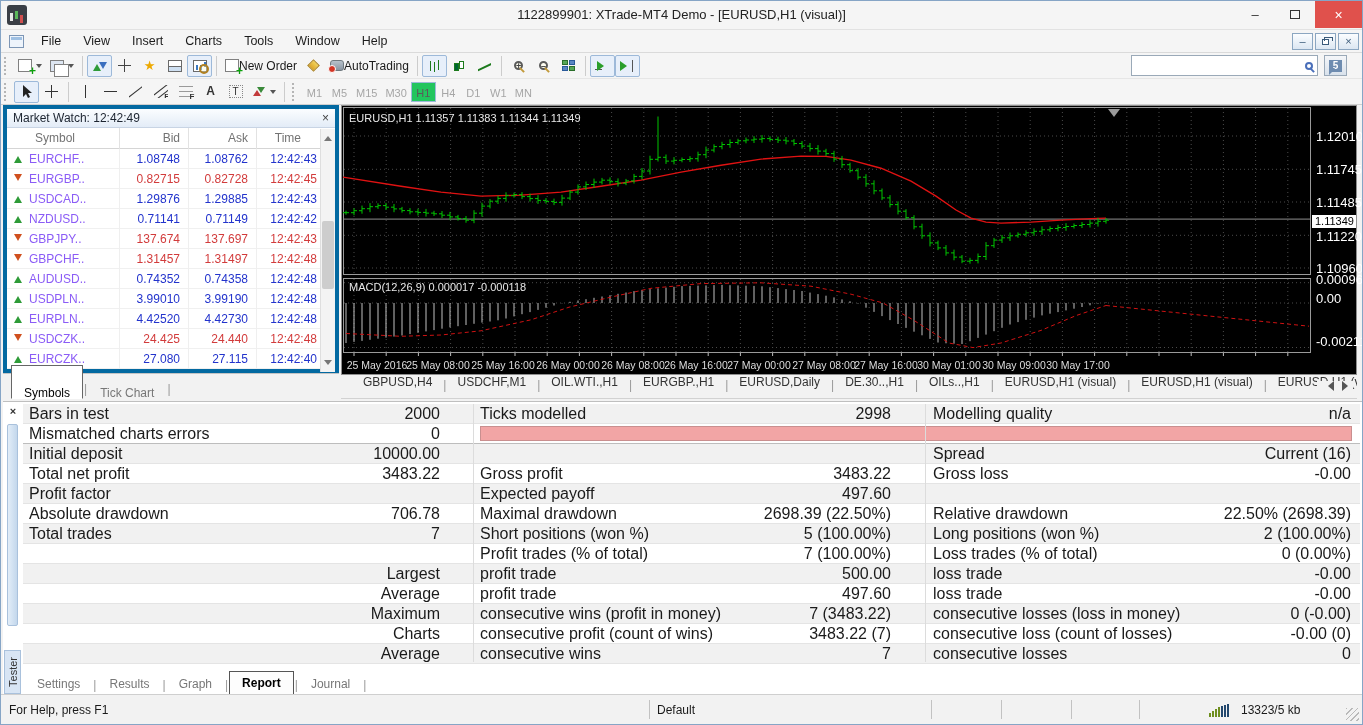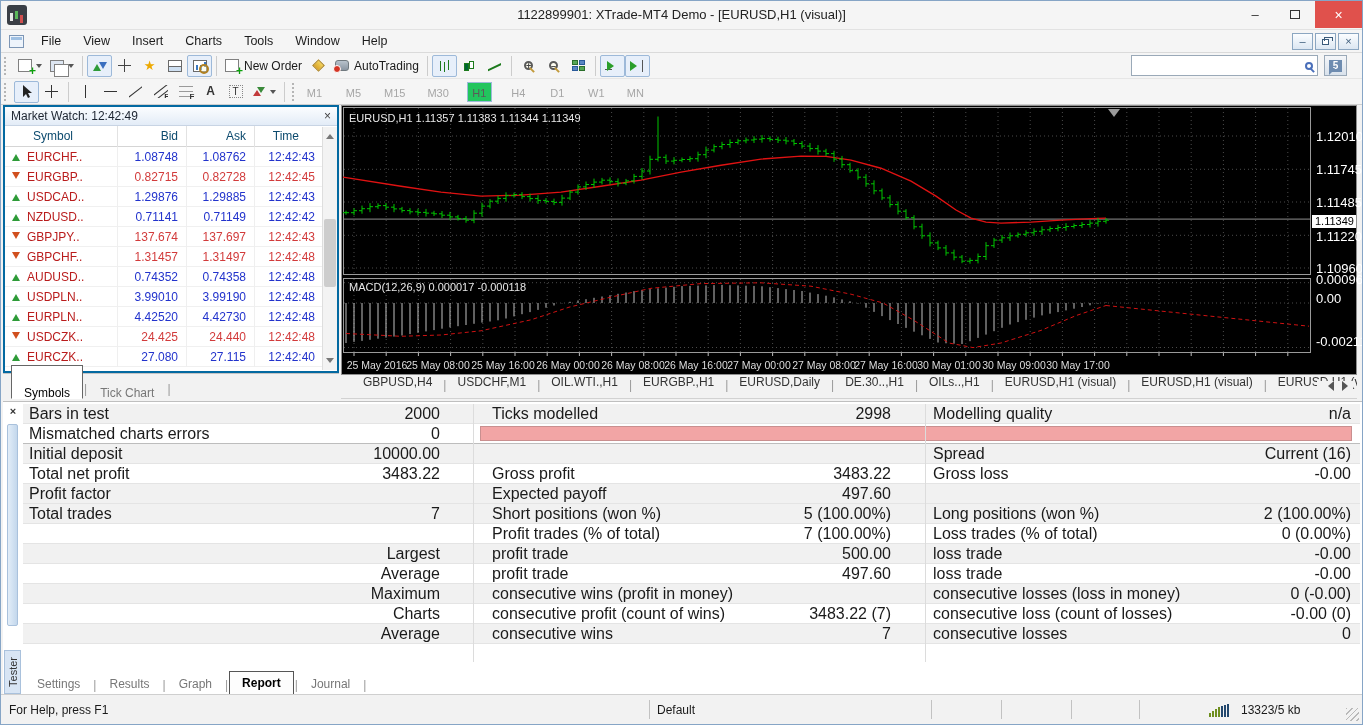--- a/index.html
+++ b/index.html
@@ -25,21 +25,21 @@
   .mdi-restore-glyph{width:7px;height:6px;border:1px solid #3a5a7a;background:#fff;position:relative}
   .mdi-restore-glyph::before{content:"";position:absolute;left:1px;top:-3px;width:7px;height:3px;border:1px solid #3a5a7a;border-bottom:0}
   
   .toolbar{position:absolute;left:0;right:0;background:#f5f5f5;display:flex;align-items:center}
   #tb1{top:52px;height:26px;border-bottom:1px solid #e6e6e6}
   #tb2{top:78px;height:26px;border-bottom:1px solid #cfcfcf}
   .grip{width:6px;height:18px;border-left:2px dotted #b5b5b5;margin:0 4px 0 3px}
   .tsep{width:1px;height:20px;background:#cccccc;margin:0 4px}
   .tbtn{display:flex;align-items:center;justify-content:center;min-width:25px;height:22px;padding:0 3px;border:1px solid transparent;border-radius:2px;background:transparent;font-family:inherit;font-size:12px;color:#1a1a1a}
   .tbtn.pressed{background:#e7effa;border-color:#9db9d9}
-  .tbtn .tlabel{margin-left:5px}
+  .tbtn .tlabel{}
   .dd{width:0;height:0;border:3px solid transparent;border-top:4px solid #555;margin-left:4px;margin-top:4px}
   .icon{display:inline-block;position:relative}
   .doc-plus{width:14px;height:13px;background:#fff;border:1px solid #808080}
   .doc-plus::after{content:"+";position:absolute;right:-5px;bottom:-5px;color:#0ca00c;font:bold 12px/10px "Liberation Sans",sans-serif;text-shadow:0 0 1px #fff}
   .win2{width:14px;height:12px;border:1px solid #808080;background:#dde6f2}
   .win2::before{content:"";position:absolute;left:3px;top:3px;width:13px;height:11px;border:1px solid #808080;background:#fff}
   .updown{width:14px;height:13px}
   .updown::before{content:"";position:absolute;left:0;top:1px;border:4px solid transparent;border-bottom:7px solid #2e9b38}
   .updown::after{content:"";position:absolute;right:0;top:3px;border:4px solid transparent;border-top:7px solid #3a6fc0}
   .cross4{width:13px;height:13px}
@@ -97,33 +97,33 @@
   .tf{min-width:25px;height:20px;line-height:20px;text-align:center;color:#a6a6a6;font-size:11px;padding:0 3px;border:1px solid transparent}
   .tf.active{border-color:#9db9d9;background:#22c55e;color:#5a5a5a}
   .searchbox{position:absolute;right:44px;top:2px;width:187px;height:21px;background:#fff;border:1px solid #9aa9b8;display:flex;align-items:center;padding:0 4px}
   .search-input{flex:1;border:0;outline:0;font:12px "Liberation Sans",sans-serif;background:transparent;min-width:0}
   .mag-blue{width:8px;height:8px;border:2px solid #4a6fba;border-radius:50%;position:relative;flex:0 0 auto}
   .mag-blue::after{content:"";position:absolute;right:-4px;bottom:-3px;width:6px;height:2px;background:#4a6fba;transform:rotate(45deg)}
   .badge{position:absolute;right:15px;top:2px;width:23px;height:21px;background:linear-gradient(#f4f6f9,#d9e2ec);border:1px solid #9aa9b8;display:flex;align-items:center;justify-content:center}
   .badge .bsq{width:13px;height:12px;background:#6e8cb0;color:#fff;font:bold 10px/12px "Liberation Sans",sans-serif;text-align:center;position:relative}
   .badge .bsq::after{content:"";position:absolute;left:0;bottom:-3px;border:3px solid transparent;border-top:4px solid #6e8cb0;border-left:3px solid #6e8cb0}
   
-  .mw{position:absolute;left:2px;top:104px;width:336px;height:268px;background:#fff;border:2px solid #0369a1}
+  .mw{position:absolute;left:2px;top:104px;width:336px;height:268px;background:#fff;border:4px solid #0369a1}
   .mw-title{height:19px;background:linear-gradient(#fbfdff,#e3ecf7);border-bottom:1px solid #c8d4e4;display:flex;align-items:center;padding:0 6px;color:#1c2430}
   .mw-close{margin-left:auto;color:#444;font-size:12px;line-height:12px}
-  .mw-head{display:flex;height:21px;align-items:center;border-bottom:1px solid #d5d5d5;color:#0c4a6e}
+  .mw-head{display:flex;height:21px;align-items:center;border-bottom:1px solid #d5d5d5;color:#737373}
   .mwh{height:21px;line-height:21px}
   .mwh.sym{width:112px;padding-left:28px}
   .mwh.num{width:69px;text-align:right;padding-right:8px;border-left:1px solid #e2e2e2}
   .mwh.num2{width:68px;text-align:right;padding-right:8px;border-left:1px solid #e2e2e2}
   .mw-row{display:flex;height:20px;align-items:center;border-bottom:1px solid #f0f0f0}
   .mw-ic{width:22px;display:flex;justify-content:center}
   .tri-up{width:0;height:0;border:4px solid transparent;border-bottom:7px solid #2e9b38;margin-bottom:2px}
   .tri-down{width:0;height:0;border:4px solid transparent;border-top:7px solid #d04f1e;margin-top:2px}
-  .mw-sym{width:90px;color:#b91c1c}
+  .mw-sym{width:90px;color:#8b5cf6}
   .mw-num{width:69px;text-align:right;padding-right:8px;border-left:1px solid #efefef;height:20px;line-height:20px}
   .mw-num2{width:68px;text-align:right;padding-right:8px;border-left:1px solid #efefef;height:20px;line-height:20px}
   .mw-time{width:69px;text-align:right;padding-right:8px;border-left:1px solid #efefef;height:20px;line-height:20px}
   .b{color:#2233cc}.r{color:#d23b3b}
   .mw-scroll{position:absolute;right:0;top:20px;width:15px;height:243px;background:#f3f3f3;border-left:1px solid #dedede}
   .sc-up,.sc-dn{position:absolute;left:0;width:14px;height:15px;display:flex;align-items:center;justify-content:center}
   .sc-up{top:0}.sc-dn{bottom:0}
   .sc-up::after{content:"";border:4px solid transparent;border-bottom:5px solid #777}
   .sc-dn::after{content:"";border:4px solid transparent;border-top:5px solid #777}
   .sc-thumb{position:absolute;left:1px;top:92px;width:12px;height:68px;background:#cdcdcd;border-radius:2px}
@@ -149,21 +149,21 @@
   .t-strip{position:absolute;left:4px;top:22px;width:11px;height:202px;background:linear-gradient(to right,#e2edf8,#c3d7ec);border:1px solid #a9c1dc;border-radius:2px}
   .t-label{position:absolute;left:1px;top:248px;width:17px;height:44px;background:#d8e5f4;border:1px solid #a9c1dc;display:flex;align-items:center;justify-content:center}
   .t-label span{writing-mode:vertical-rl;transform:rotate(180deg);font-size:11px;color:#333}
   #report-rows{position:absolute;left:20px;top:2px;width:1337px}
   .rp-row{position:relative;height:20px;line-height:20px;border-bottom:1px solid #e4e4e4;font-size:16px}
   .rp-row.shade{background:#f1f1f1}
   .rp-row.gsep{border-bottom-color:#bdbdbd}
   .rc{position:absolute;top:0;white-space:nowrap}
   .ca{left:6px}
   .cb{left:180px;width:237px;text-align:right}
-  .cc{left:469px}
+  .cc{left:457px}
   .cd{left:600px;width:268px;text-align:right}
   .ce{left:910px}
   .cf{left:1090px;width:238px;text-align:right}
   .pink-bar{position:absolute;left:457px;top:2px;width:872px;height:15px;background:#f2a5a5;border:1px solid #c98f8f}
   .vdiv{position:absolute;top:2px;height:258px;width:1px;background:#dcdcdc}
   .tester-tabs{position:absolute;left:22px;top:266px;height:27px;display:flex;align-items:flex-end;color:#777}
   .ttab{padding:0 12px;height:21px;line-height:21px}
   .ttab.active{background:#fdfdfd;border:1px solid #555;border-bottom-color:#fdfdfd;color:#000;font-weight:bold;height:24px;line-height:23px}
   
   .statusbar{position:absolute;left:0;right:0;bottom:0;height:30px;background:#f2f2f2;border-top:1px solid #cfcfcf}
@@ -327,21 +327,21 @@
       </button>
     <button class="tbtn">
         <span class="icon tbox-ico">T</span>
       </button>
     <button class="tbtn">
         <span class="icon arrs"></span>
         <span class="dd"></span>
       </button>
     <span class="tsep"></span>
     <span class="grip"></span>
-    <div id="tf-group" style="display:flex;gap:14px">
+    <div id="tf-group" style="display:flex;gap:0">
         <span class="tf">M1</span>
         <span class="tf">M5</span>
         <span class="tf">M15</span>
         <span class="tf">M30</span>
         <span class="tf active">H1</span>
         <span class="tf">H4</span>
         <span class="tf">D1</span>
         <span class="tf">W1</span>
         <span class="tf">MN</span>
       </div>
@@ -580,20 +580,28 @@
           <span class="rc cf">-0.00</span>
         </div>
         <div class="rp-row shade">
           <span class="rc ca">Profit factor</span>
           <span class="rc cb"></span>
           <span class="rc cc">Expected payoff</span>
           <span class="rc cd">497.60</span>
           <span class="rc ce"></span>
           <span class="rc cf"></span>
         </div>
+        <div class="rp-row">
+          <span class="rc ca">Absolute drawdown</span>
+          <span class="rc cb">706.78</span>
+          <span class="rc cc">Maximal drawdown</span>
+          <span class="rc cd">2698.39 (22.50%)</span>
+          <span class="rc ce">Relative drawdown</span>
+          <span class="rc cf">22.50% (2698.39)</span>
+        </div>
         <div class="rp-row shade">
           <span class="rc ca">Total trades</span>
           <span class="rc cb">7</span>
           <span class="rc cc">Short positions (won %)</span>
           <span class="rc cd">5 (100.00%)</span>
           <span class="rc ce">Long positions (won %)</span>
           <span class="rc cf">2 (100.00%)</span>
         </div>
         <div class="rp-row">
           <span class="rc ca"></span>
@@ -616,20 +624,21 @@
           <span class="rc cb">Average</span>
           <span class="rc cc">profit trade</span>
           <span class="rc cd">497.60</span>
           <span class="rc ce">loss trade</span>
           <span class="rc cf">-0.00</span>
         </div>
         <div class="rp-row shade">
           <span class="rc ca"></span>
           <span class="rc cb">Maximum</span>
           <span class="rc cc">consecutive wins (profit in money)</span>
+          <span class="rc cd">7 (3483.22)</span>
           <span class="rc ce">consecutive losses (loss in money)</span>
           <span class="rc cf">0 (-0.00)</span>
         </div>
         <div class="rp-row">
           <span class="rc ca"></span>
           <span class="rc cb">Charts</span>
           <span class="rc cc">consecutive profit (count of wins)</span>
           <span class="rc cd">3483.22 (7)</span>
           <span class="rc ce">consecutive loss (count of losses)</span>
           <span class="rc cf">-0.00 (0)</span>

